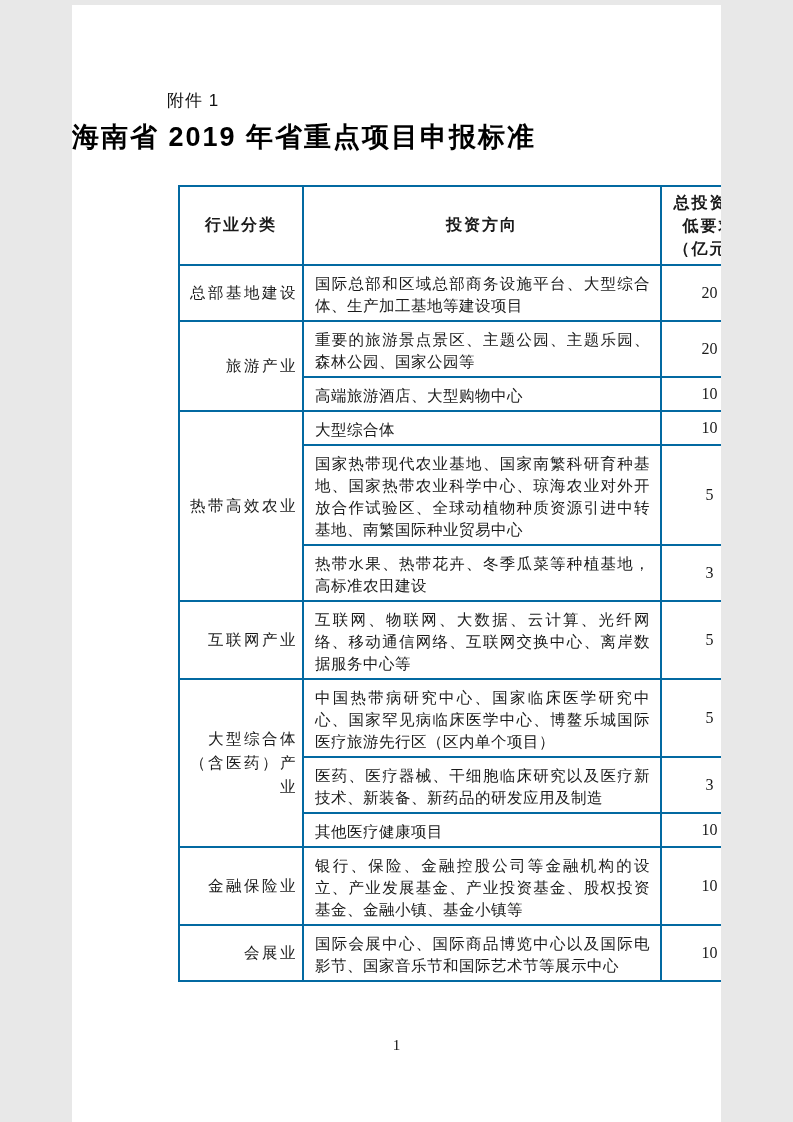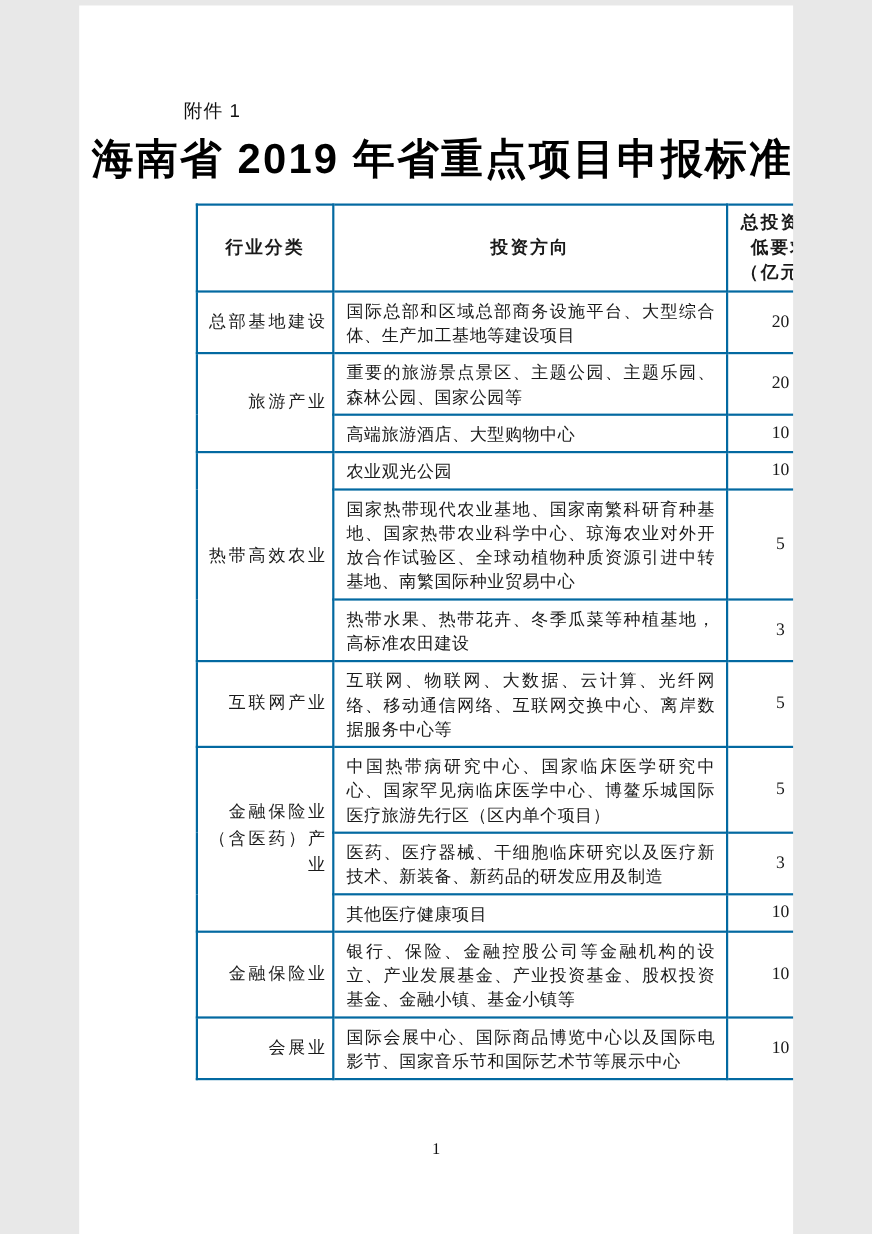--- a/index.html
+++ b/index.html
@@ -26,24 +26,24 @@
     font-size: 17px;
     color: #111;
     letter-spacing: 1px;
   }
   .doc-title {
     position: absolute;
     top: 114px;
     left: 0;
     width: 100%;
     margin: 0;
-    text-align: right;
+    text-align: left;
     font-family: "Liberation Sans", sans-serif;
     font-weight: bold;
-    font-size: 38px;
+    font-size: 27px;
     letter-spacing: 2px;
     color: #000;
   }
   table.standards {
     position: absolute;
     top: 180px;
     left: 106px;
     width: 579px;
     border-collapse: collapse;
     table-layout: fixed;
@@ -136,38 +136,38 @@
           <td class="category-cell" rowspan="2">旅游产业</td>
           <td class="direction-cell">重要的旅游景点景区、主题公园、主题乐园、森林公园、国家公园等</td>
           <td class="investment-cell">20</td>
         </tr>
         <tr>
           <td class="direction-cell">高端旅游酒店、大型购物中心</td>
           <td class="investment-cell">10</td>
         </tr>
         <tr class="group-row">
           <td class="category-cell" rowspan="3">热带高效农业</td>
-          <td class="direction-cell">农业观光公园</td>
+          <td class="direction-cell">大型综合体</td>
           <td class="investment-cell">10</td>
         </tr>
         <tr>
           <td class="direction-cell">国家热带现代农业基地、国家南繁科研育种基地、国家热带农业科学中心、琼海农业对外开放合作试验区、全球动植物种质资源引进中转基地、南繁国际种业贸易中心</td>
           <td class="investment-cell">5</td>
         </tr>
         <tr>
           <td class="direction-cell">热带水果、热带花卉、冬季瓜菜等种植基地，高标准农田建设</td>
           <td class="investment-cell">3</td>
         </tr>
         <tr class="group-row">
           <td class="category-cell" rowspan="1">互联网产业</td>
           <td class="direction-cell">互联网、物联网、大数据、云计算、光纤网络、移动通信网络、互联网交换中心、离岸数据服务中心等</td>
           <td class="investment-cell">5</td>
         </tr>
         <tr class="group-row">
-          <td class="category-cell" rowspan="3">金融保险业（含医药）产业</td>
+          <td class="category-cell" rowspan="3">大型综合体（含医药）产业</td>
           <td class="direction-cell">中国热带病研究中心、国家临床医学研究中心、国家罕见病临床医学中心、博鳌乐城国际医疗旅游先行区（区内单个项目）</td>
           <td class="investment-cell">5</td>
         </tr>
         <tr>
           <td class="direction-cell">医药、医疗器械、干细胞临床研究以及医疗新技术、新装备、新药品的研发应用及制造</td>
           <td class="investment-cell">3</td>
         </tr>
         <tr>
           <td class="direction-cell">其他医疗健康项目</td>
           <td class="investment-cell">10</td>

